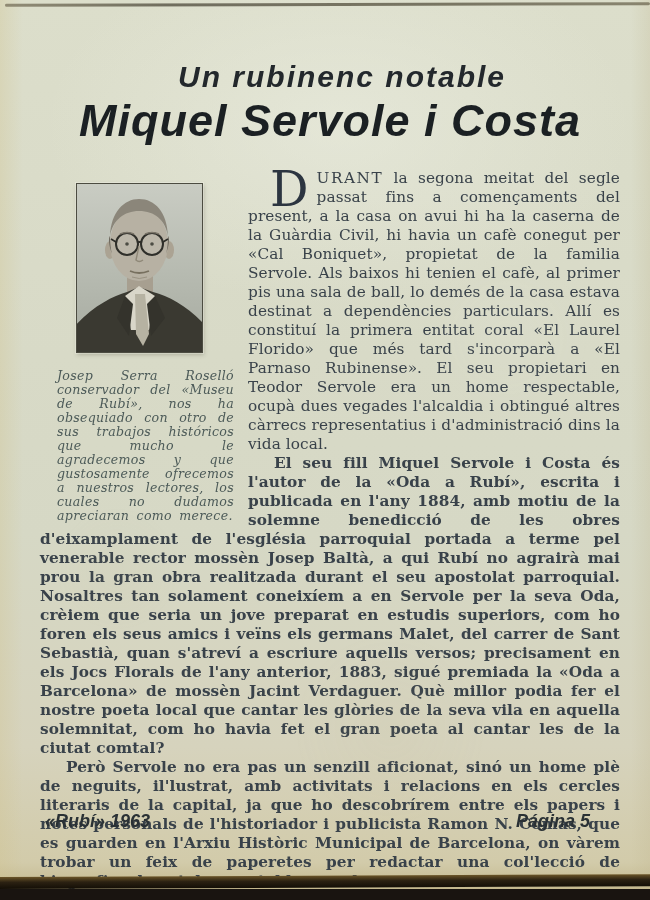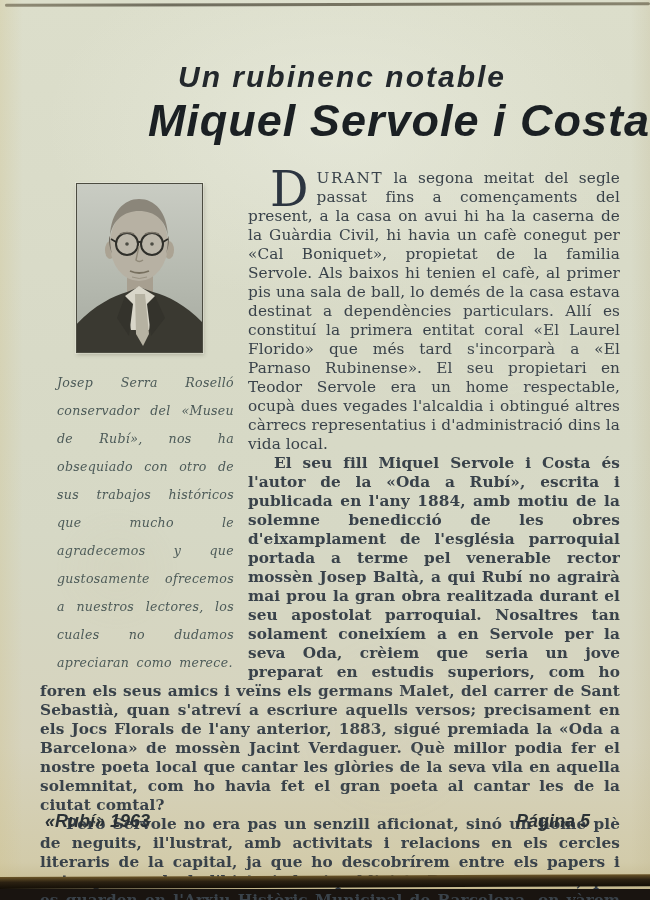--- a/index.html
+++ b/index.html
@@ -40,21 +40,21 @@
   
   header { position:absolute; top:60px; left:0; width:650px; text-align:center; }
   .title1 {
     font-family:"Liberation Sans", sans-serif; font-style:italic; font-weight:700;
     font-size:30px; letter-spacing:2px; color:#23282c;
     padding-left:34px;
   }
   .title2 {
     font-family:"Liberation Sans", sans-serif; font-style:italic; font-weight:700;
     font-size:45px; letter-spacing:1px; color:#1b2023;
-    margin-top:1px; padding-left:10px;text-align:right;
+    margin-top:1px; padding-left:10px;
   }
 
   
   .article {
     position:absolute; top:169px; left:40px; width:580px;
     font-size:15.3px; line-height:19px; color:#39424a;
     text-align:justify; letter-spacing:.1px;
   }
   .article p { margin:0; }
   .pind { text-indent:26px;font-weight:bold; }
@@ -67,21 +67,21 @@
 
   .leftcol { float:left; width:198px; margin:2px 10px 4px 0; }
   .photo {
     width:125px; height:168px; margin:12px auto 16px;
     border:1px solid #5050440; border:1px solid #4c4c41;
     box-shadow:0 0 0 1px rgba(250,250,240,.35), 1px 2px 4px rgba(60,55,40,.25);
     background:#b7bab1;
   }
   .photo svg { display:block; }
   .caption {
-    font-style:italic; font-size:12.6px; line-height:28px;
+    font-style:italic; font-size:12.6px; line-height:14px;
     color:#4c5a58; text-align:justify;
     padding:0 4px 0 17px; word-spacing:3px; letter-spacing:.3px;
   }
 
   
   footer {
     position:absolute; top:811px; left:45px; width:575px; padding-right:30px;
     box-sizing:border-box; display:flex; justify-content:space-between;
     font-family:"Liberation Sans", sans-serif; font-style:italic; font-weight:700;
     font-size:18px; color:#2a3135;

